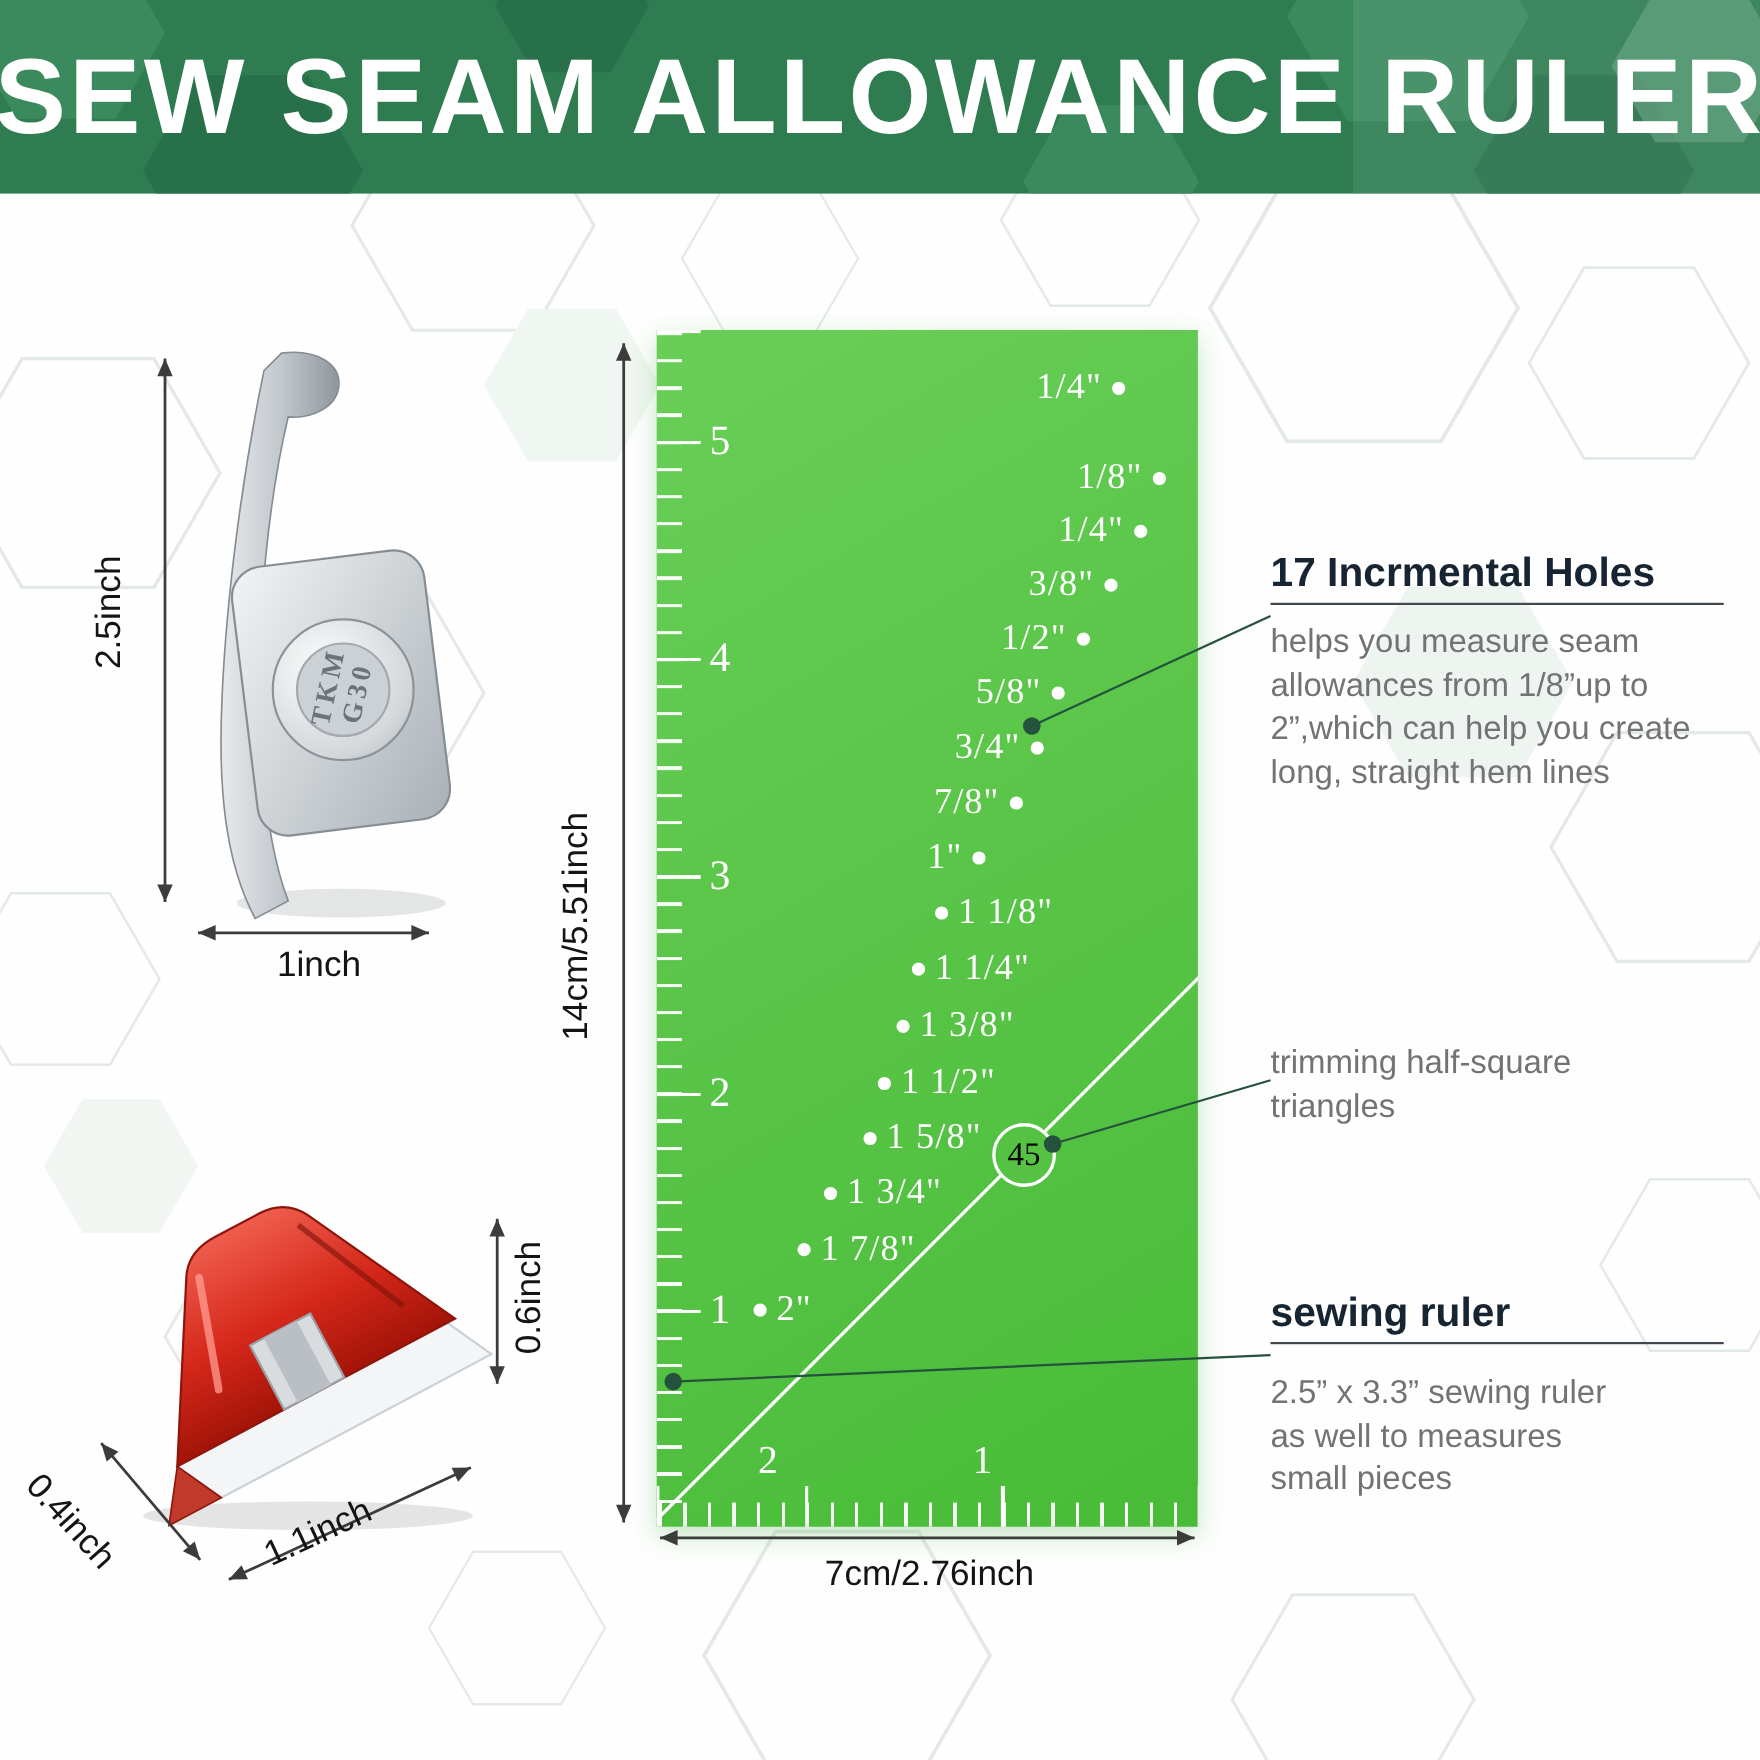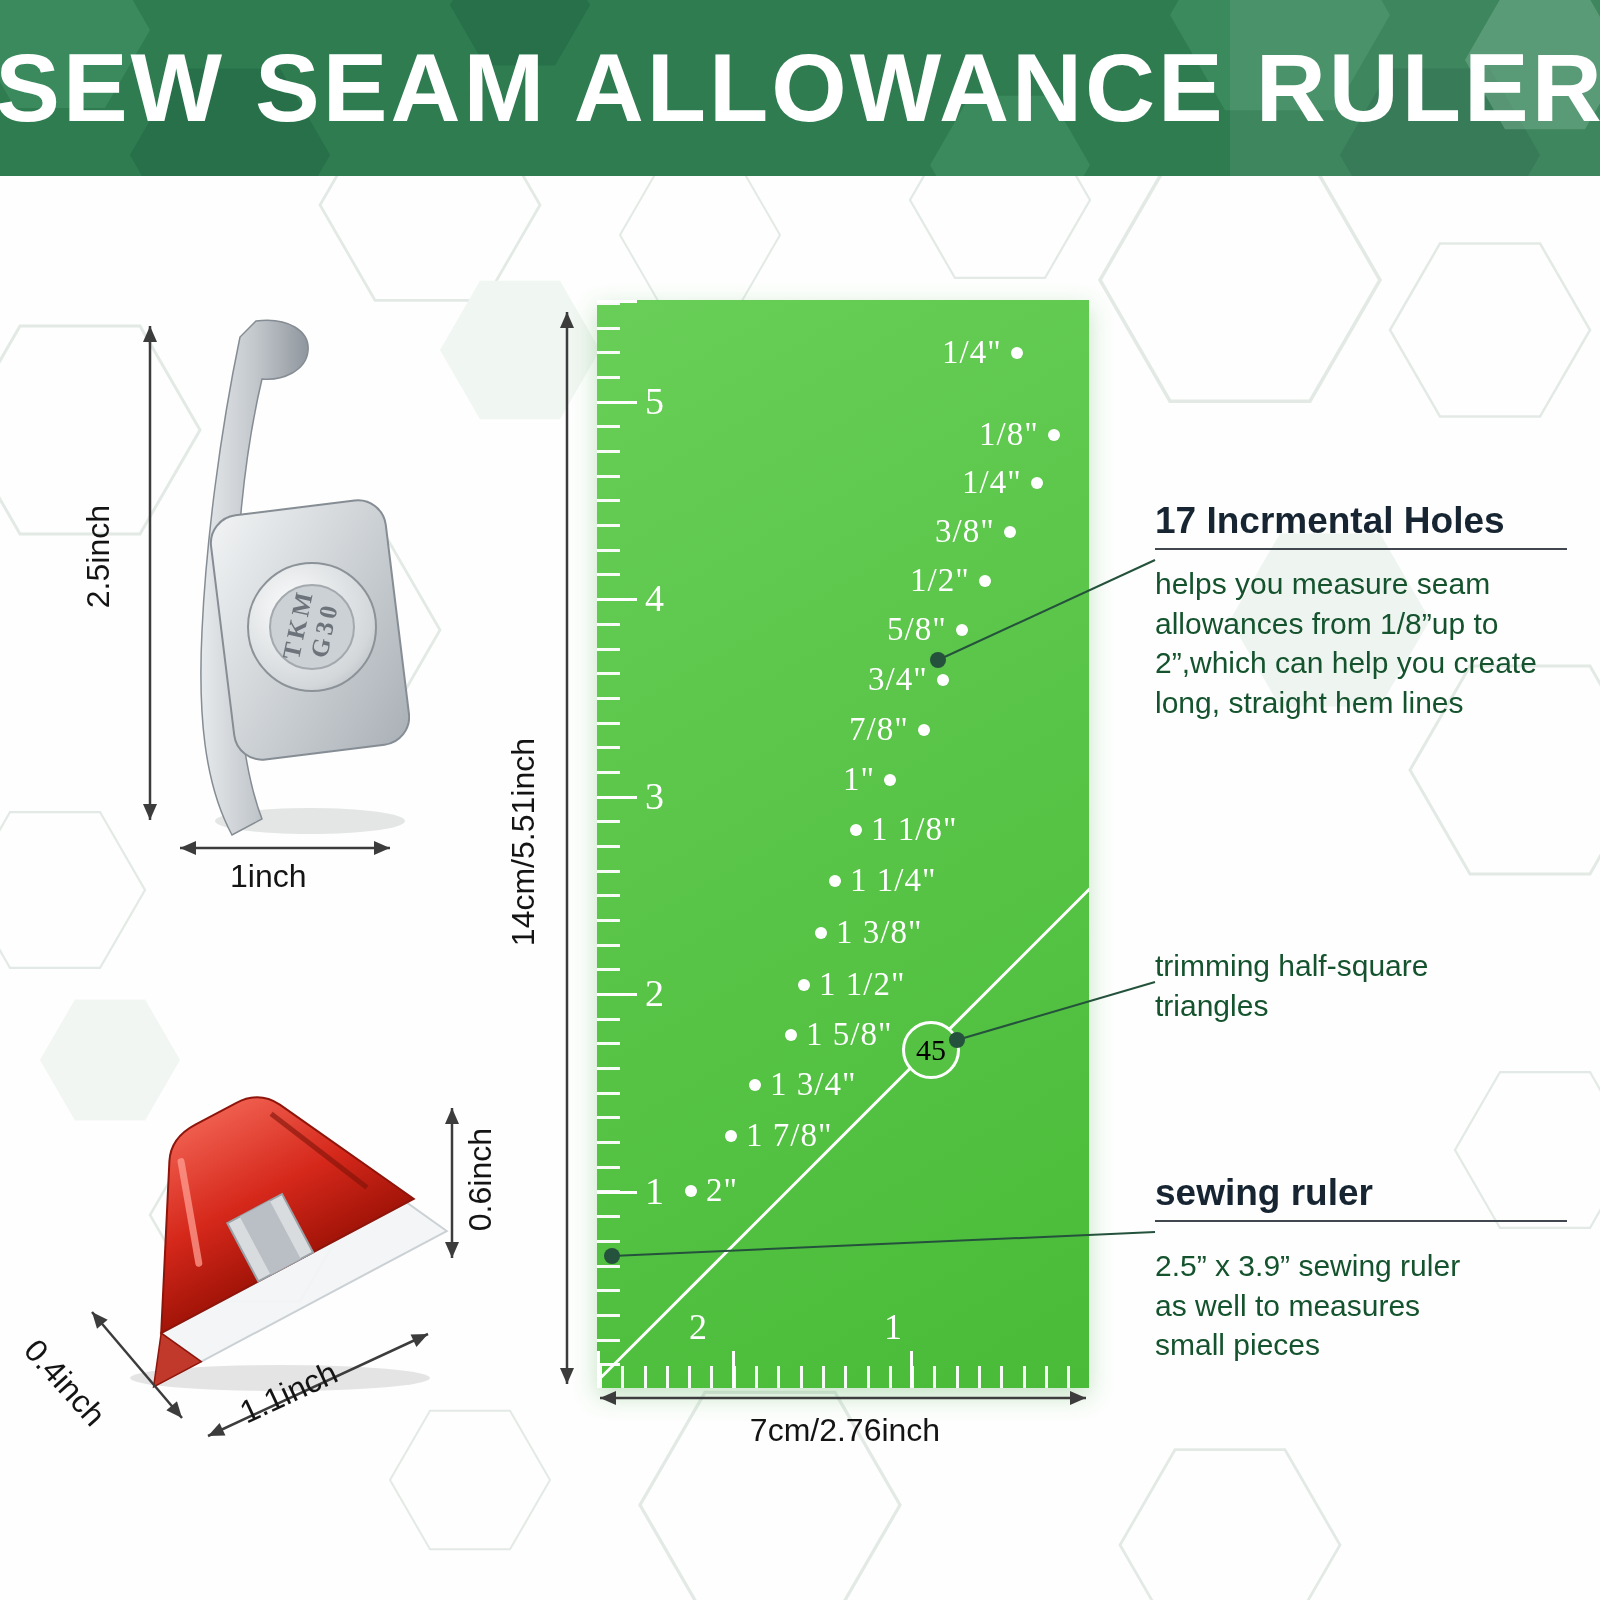--- a/index.html
+++ b/index.html
@@ -42,21 +42,21 @@
   .overlay{position:absolute;left:0;top:0;z-index:3;}
 
   
   .dim{position:absolute;color:#141414;font-size:32px;z-index:4;white-space:nowrap;}
   .vtext{writing-mode:vertical-rl;transform:rotate(180deg);}
   .dlabel{transform-origin:left center;}
 
   
   .ann{position:absolute;left:1155px;width:412px;z-index:4;}
   .ann .h{font-size:37px;font-weight:bold;color:#172532;padding-bottom:6px;border-bottom:2px solid #40474e;}
-  .ann .b{margin-top:14px;font-size:30px;line-height:1.32;color:#14532d;}
+  .ann .b{margin-top:14px;font-size:30px;line-height:1.32;color:#737373;}
   .ann .b.narrow{width:335px;margin-top:24px;}
 </style>
 </head>
 <body>
 
 <div class="page">
 
   <svg class="bg-hex" width="1600" height="1600">
     <defs>
       <polygon id="hx" points="50,-86.6 100,0 50,86.6 -50,86.6 -100,0 -50,-86.6"></polygon>
@@ -294,34 +294,34 @@
       <line x1="1155" y1="1232" x2="612" y2="1256"></line>
     </g>
     <g fill="#24523c">
       <circle cx="938" cy="660" r="8"></circle>
       <circle cx="957" cy="1040" r="8"></circle>
       <circle cx="612" cy="1256" r="8"></circle>
     </g>
   </svg>
 
   <div class="dim vtext" style="left:80px;top:505px">2.5inch</div>
-  <div class="dim" style="left:230px;top:858px;width:120px;">1inch</div>
+  <div class="dim" style="left:230px;top:858px;width:120px;text-align:center">1inch</div>
 
   <div class="dim vtext" style="left:505px;top:738px">14cm/5.51inch</div>
   <div class="dim" style="left:690px;top:1412px;width:310px;text-align:center">7cm/2.76inch</div>
 
   <div class="dim vtext" style="left:462px;top:1128px">0.6inch</div>
   <div class="dim dlabel" style="left:30px;top:1326px;transform:rotate(48deg)">0.4inch</div>
   <div class="dim dlabel" style="left:242px;top:1396px;transform:rotate(-25deg)">1.1inch</div>
 
   <div class="ann" style="top:500px">
     <div class="h">17 Incrmental Holes</div>
     <div class="b">helps you measure seam allowances from 1/8”up to 2”,which can help you create long, straight hem lines</div>
   </div>
   <div class="ann" style="top:922px">
     <div class="b narrow">trimming half-square triangles</div>
   </div>
   <div class="ann" style="top:1172px">
     <div class="h">sewing ruler</div>
-    <div class="b narrow">2.5”  x 3.9”  sewing ruler as well to measures small pieces</div>
+    <div class="b narrow">2.5”  x 3.3”  sewing ruler as well to measures small pieces</div>
   </div>
 
 </div>
 
 </body></html>

